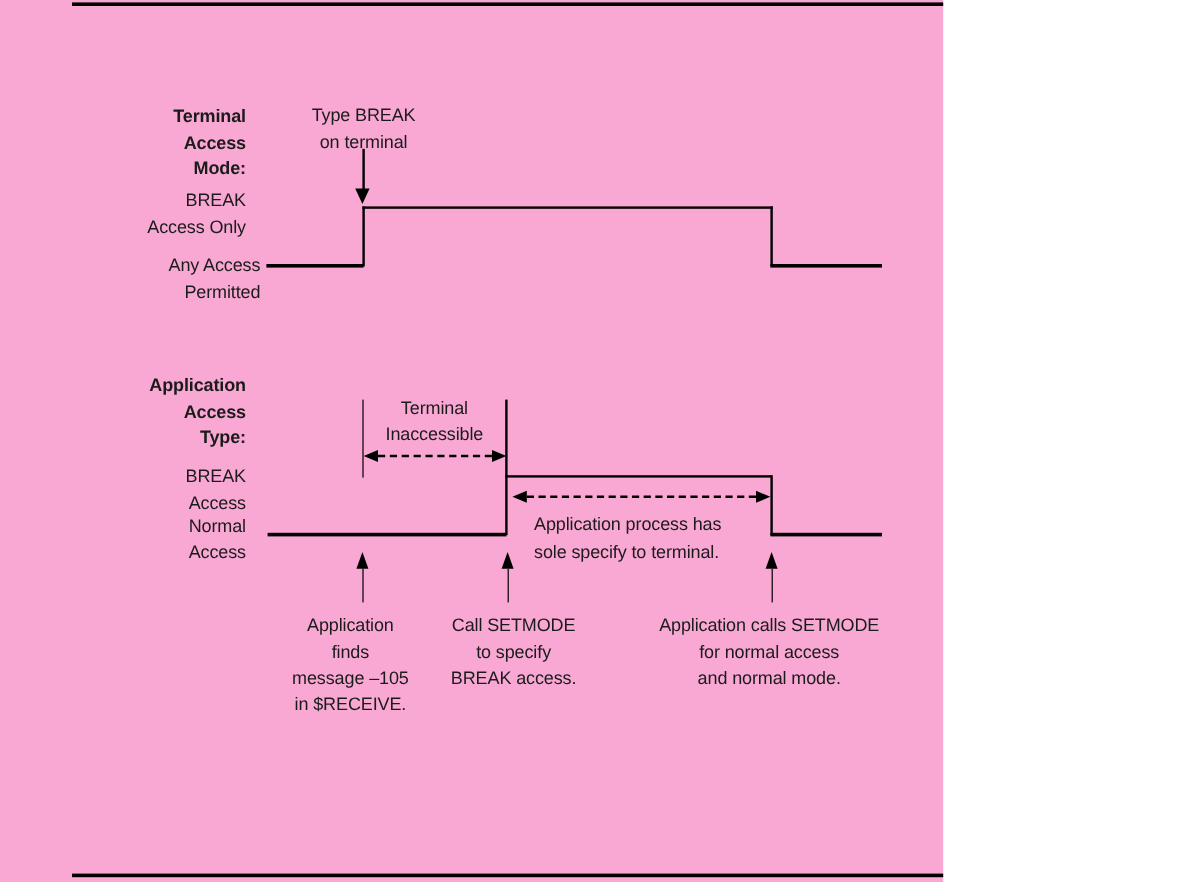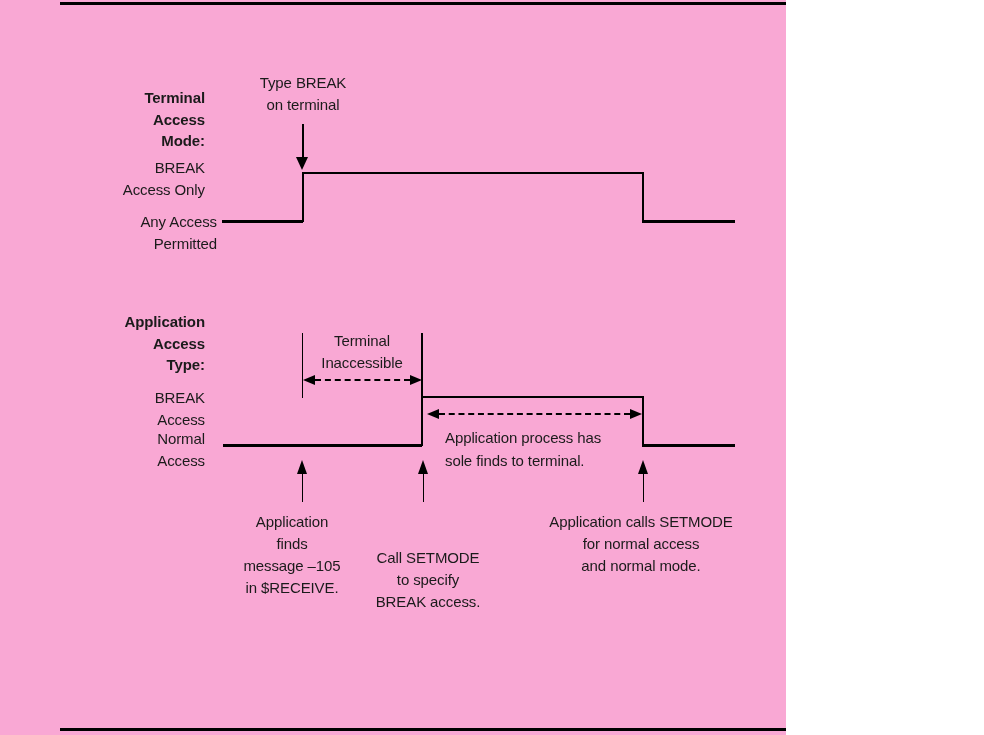--- a/index.html
+++ b/index.html
@@ -68,21 +68,21 @@
 
   <div class="line" style="left:60px;top:2px;width:924px;height:3px;"></div>
   <div class="line" style="left:60px;top:728px;width:924px;height:3px;"></div>
 
   <div>
 
     <div class="t tr b" style="left:85px;top:87px;width:120px;">Terminal
 Access
 Mode:</div>
 
-    <div class="t tc" style="left:243px;top:72px;width:120px;">Type BREAK
+    <div class="t tc" style="left:243px;top:86px;width:120px;">Type BREAK
 on terminal</div>
 
     <div class="line" style="left:302px;top:124px;width:1.5px;height:34px;"></div>
     <div class="ah-down" style="left:296px;top:157px;"></div>
 
     <div class="line" style="left:222px;top:220px;width:81px;height:2.5px;"></div>
     <div class="line" style="left:302px;top:172px;width:1.5px;height:50px;"></div>
     <div class="line" style="left:302px;top:172px;width:342px;height:1.5px;"></div>
     <div class="line" style="left:642px;top:172px;width:2px;height:50px;"></div>
     <div class="line" style="left:642px;top:220px;width:93px;height:2.5px;"></div>
@@ -113,41 +113,41 @@
     <div class="line" style="left:421px;top:396px;width:222px;height:1.5px;"></div>
     <div class="line" style="left:642px;top:396px;width:2px;height:50px;"></div>
     <div class="line" style="left:642px;top:444px;width:93px;height:2.5px;"></div>
 
     <div class="dash-arrow" style="left:427px;top:408px;width:215px;">
       <div class="ah-left"></div>
       <div class="dash-shaft"></div>
       <div class="ah-right"></div>
     </div>
     <div class="t" style="left:445px;top:426px;width:210px;line-height:23px;">Application process has
-sole finds to terminal.</div>
+sole specify to terminal.</div>
 
     <div class="t tr" style="left:85px;top:387px;width:120px;">BREAK
 Access</div>
     <div class="t tr" style="left:85px;top:428px;width:120px;">Normal
 Access</div>
 
     <div class="ah-up" style="left:296.5px;top:460px;"></div>
     <div class="line" style="left:301.5px;top:474px;width:1.5px;height:28px;"></div>
 
     <div class="ah-up" style="left:417.5px;top:460px;"></div>
     <div class="line" style="left:422.5px;top:474px;width:1.5px;height:28px;"></div>
 
     <div class="ah-up" style="left:637.5px;top:460px;"></div>
     <div class="line" style="left:642.5px;top:474px;width:1.5px;height:28px;"></div>
 
     <div class="t tc" style="left:222px;top:511px;width:140px;line-height:22px;">Application
 finds
 message –105
 in $RECEIVE.</div>
-    <div class="t tc" style="left:358px;top:511px;width:140px;line-height:22px;margin-top:36px;">Call SETMODE
+    <div class="t tc" style="left:358px;top:511px;width:140px;line-height:22px;">Call SETMODE
 to specify
 BREAK access.</div>
     <div class="t tc" style="left:529px;top:511px;width:224px;line-height:22px;">Application calls SETMODE
 for normal access
 and normal mode.</div>
   </div>
 
 </div>
 
 </body></html>

